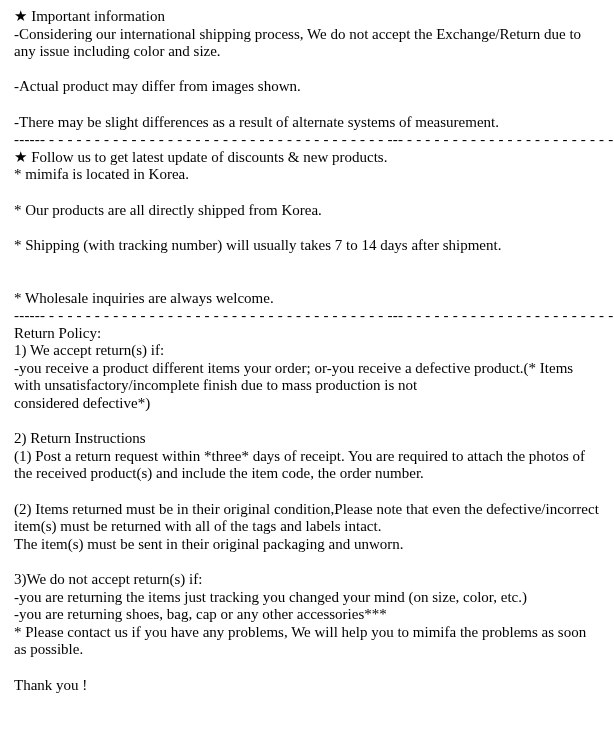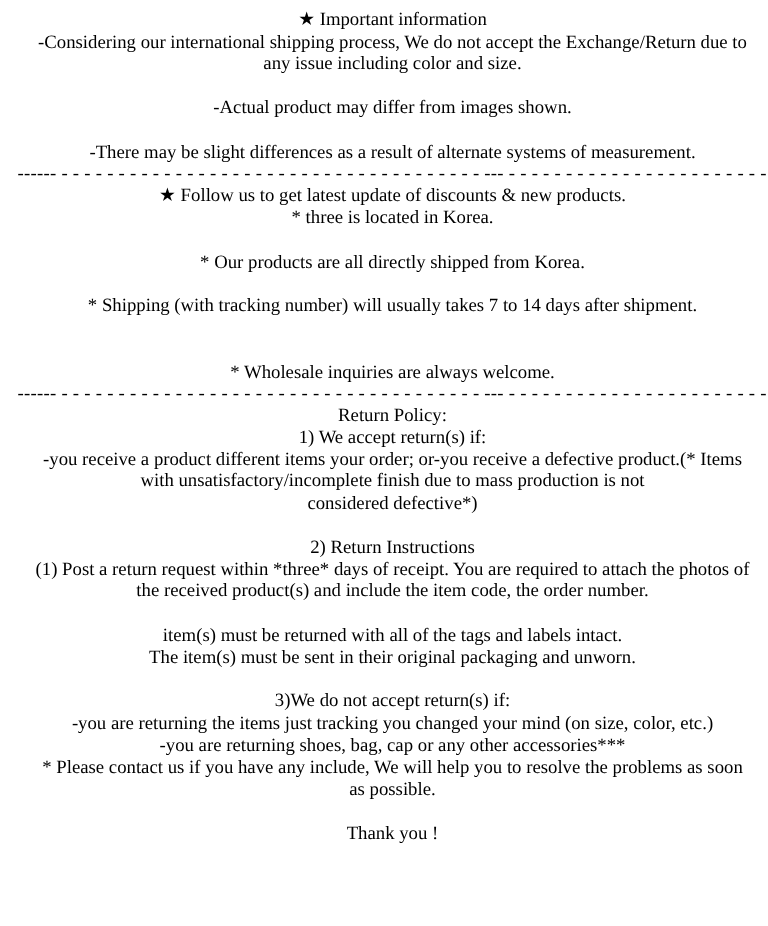--- a/index.html
+++ b/index.html
@@ -17,63 +17,63 @@
     font-family: "Liberation Serif", "DejaVu Serif", serif;
     font-size: 15px;
     padding: 8px 0 0 14px;
     overflow: hidden;
   }
   .line {
     white-space: pre;
     height: 17.6px;
     line-height: 17.6px;
     overflow: hidden;
-    text-align: center;
   }
   .line.separator {
     letter-spacing: 0.2px;
   }
 </style>
 </head>
 <body>
 
 <div class="page">
   <div>
       <div class="line text">★ Important information</div>
       <div class="line text">-Considering our international shipping process, We do not accept the Exchange/Return due to</div>
       <div class="line text">any issue including color and size.</div>
       <div class="line blank"></div>
       <div class="line text">-Actual product may differ from images shown.</div>
       <div class="line blank"></div>
       <div class="line text">-There may be slight differences as a result of alternate systems of measurement.</div>
       <div class="line separator">------ - - - - - - - - - - - - - - - - - - - - - - - - - - - - - - - - - - - - - --- - - - - - - - - - - - - - - - - - - - - - - - - - - - - - - - - - - -</div>
       <div class="line text">★ Follow us to get latest update of discounts &amp; new products.</div>
-      <div class="line text">* three is located in Korea.</div>
+      <div class="line text">* mimifa is located in Korea.</div>
       <div class="line blank"></div>
       <div class="line text">* Our products are all directly shipped from Korea.</div>
       <div class="line blank"></div>
       <div class="line text">* Shipping (with tracking number) will usually takes 7 to 14 days after shipment.</div>
       <div class="line blank"></div>
       <div class="line blank"></div>
       <div class="line text">* Wholesale inquiries are always welcome.</div>
       <div class="line separator">------ - - - - - - - - - - - - - - - - - - - - - - - - - - - - - - - - - - - - - --- - - - - - - - - - - - - - - - - - - - - - - - - - - - - - - - - - - -</div>
       <div class="line text">Return Policy:</div>
       <div class="line text">1) We accept return(s) if:</div>
       <div class="line text">-you receive a product different items your order; or-you receive a defective product.(* Items</div>
       <div class="line text">with unsatisfactory/incomplete finish due to mass production is not</div>
       <div class="line text">considered defective*)</div>
       <div class="line blank"></div>
       <div class="line text">2) Return Instructions</div>
       <div class="line text">(1) Post a return request within *three* days of receipt. You are required to attach the photos of</div>
       <div class="line text">the received product(s) and include the item code, the order number.</div>
       <div class="line blank"></div>
+      <div class="line text">(2) Items returned must be in their original condition,Please note that even the defective/incorrect</div>
       <div class="line text">item(s) must be returned with all of the tags and labels intact.</div>
       <div class="line text">The item(s) must be sent in their original packaging and unworn.</div>
       <div class="line blank"></div>
       <div class="line text">3)We do not accept return(s) if:</div>
       <div class="line text">-you are returning the items just tracking you changed your mind (on size, color, etc.)</div>
       <div class="line text">-you are returning shoes, bag, cap or any other accessories***</div>
-      <div class="line text">* Please contact us if you have any include, We will help you to resolve the problems as soon</div>
+      <div class="line text">* Please contact us if you have any problems, We will help you to mimifa the problems as soon</div>
       <div class="line text">as possible.</div>
       <div class="line blank"></div>
       <div class="line text">Thank you !</div>
     </div>
 </div>
 
 </body></html>

